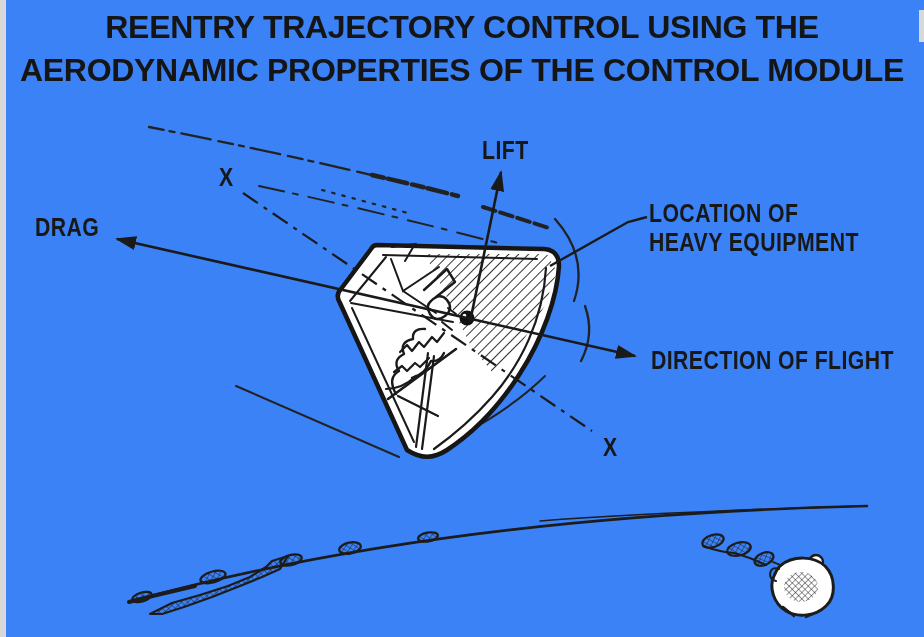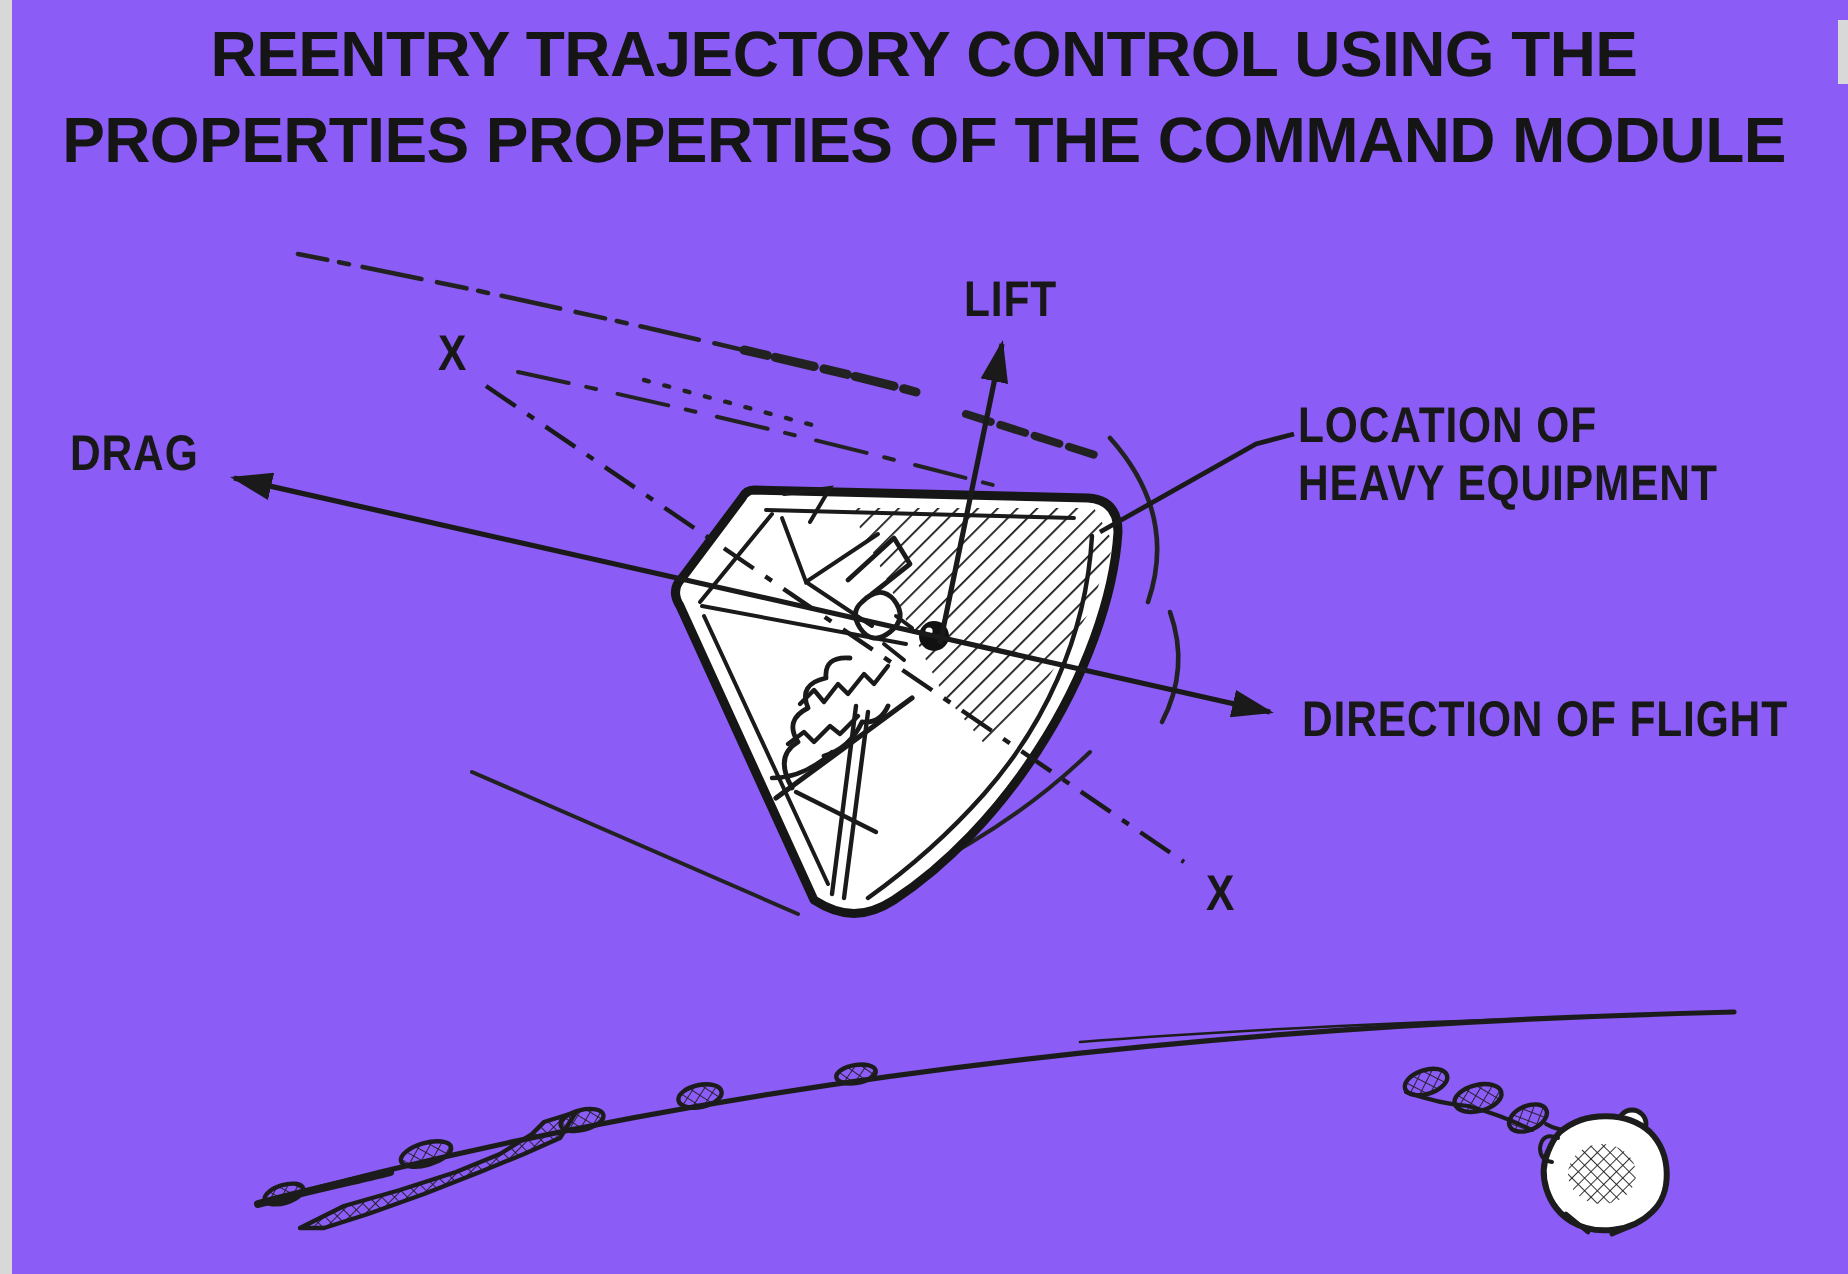--- a/index.html
+++ b/index.html
@@ -1,16 +1,16 @@
 <!DOCTYPE html>
 <html><head>
 <meta charset="utf-8">
 <style>
   html,body{margin:0;padding:0;background:#ffffff;}
-  .page{position:relative;width:924px;height:637px;background:#8b5cf6;overflow:hidden;
+  .page{position:relative;width:924px;height:637px;background:#3b82f6;overflow:hidden;
         font-family:"Liberation Sans",sans-serif;color:#1a1a1a;}
   .title{position:absolute;top:6px;left:0;width:924px;text-align:center;
          font-weight:bold;font-size:32px;line-height:43px;letter-spacing:-0.3px;color:#151515;}
   .diagram-svg{position:absolute;left:0;top:0;}
   .dlabel{position:absolute;font-weight:bold;font-size:25px;letter-spacing:0.5px;
           color:#181818;white-space:nowrap;transform:scaleX(0.85);transform-origin:0 0;}
   .dlabel.two-line{line-height:29px;}
   .edge{position:absolute;background:#d8d8d8;}
   .edge-left{left:0;top:0;width:6px;height:637px;}
   .edge-right{right:0;top:10px;width:5px;height:32px;}
@@ -18,21 +18,21 @@
 </head>
 <body>
 
 <div class="page">
 
   <div class="edge edge-left"></div>
   <div class="edge edge-right"></div>
 
   <div class="title">
     <div>REENTRY TRAJECTORY CONTROL USING THE</div>
-    <div>PROPERTIES PROPERTIES OF THE COMMAND MODULE</div>
+    <div>AERODYNAMIC PROPERTIES OF THE CONTROL MODULE</div>
   </div>
 
   <svg class="diagram-svg" width="924" height="637" viewBox="0 0 924 637">
     <defs>
       <marker id="ah" markerWidth="22" markerHeight="14" refX="19" refY="7" orient="auto" markerUnits="userSpaceOnUse">
         <path d="M0,0 L21,7 L0,14 Z" fill="#1a1a1a"></path>
       </marker>
       <pattern id="hatch" width="7" height="7" patternUnits="userSpaceOnUse" patternTransform="rotate(45)">
         <line x1="0" y1="0" x2="0" y2="7" stroke="#1a1a1a" stroke-width="1.8"></line>
       </pattern>

